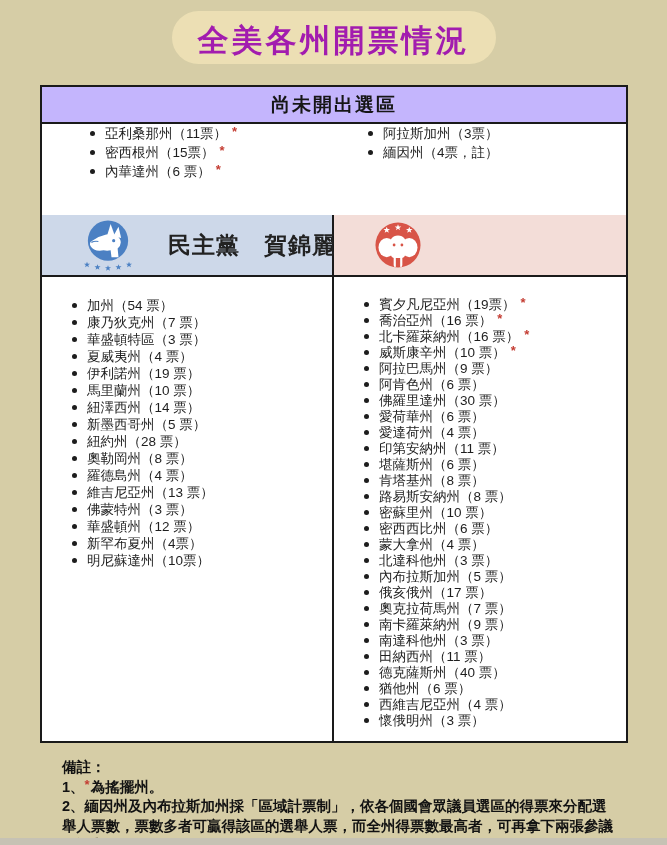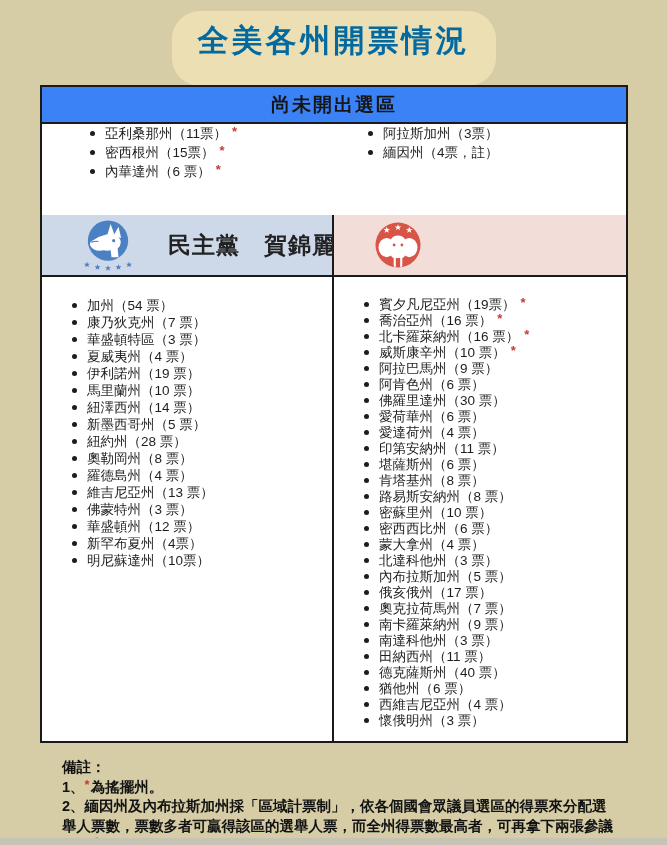--- a/index.html
+++ b/index.html
@@ -9,34 +9,34 @@
     position: relative;
     overflow: hidden;
     font-family: "Liberation Sans", sans-serif;
     color: #1e1e1e;
     -webkit-font-smoothing: antialiased;
   }
   .title-pill {
     position: absolute; top: 11px; left: 50%; transform: translateX(-50%);
     background: #ecdfb4;
     border-radius: 28px;
-    padding: 9px 26px 24px 26px;
-    font-size: 31px; font-weight: bold; color: #0369a1;
+    padding: 9px 26px 2px 26px;
+    font-size: 31px; font-weight: bold; color: #a21caf;
     letter-spacing: 3px; white-space: nowrap;
   }
   .main-box {
     position: absolute; left: 40px; top: 85px;
     width: 588px; height: 658px;
     background: #ffffff;
     border: 2px solid #1a1a1a;
     box-sizing: border-box;
     display: flex; flex-direction: column;
   }
   .pending-header {
-    background: #3b82f6;
+    background: #c4b5fd;
     border-bottom: 2px solid #1a1a1a;
     text-align: center;
     font-size: 19px; font-weight: bold; color: #161616;
     line-height: 35px; height: 35px;
     letter-spacing: 2px;
   }
   .pending-body { display: flex; height: 91px; box-sizing: border-box; }
   .pending-col { width: 50%; box-sizing: border-box; padding-top: 13px; }
   .pending-col.left  { padding-left: 48px; }
   .pending-col.right { padding-left: 34px; }

